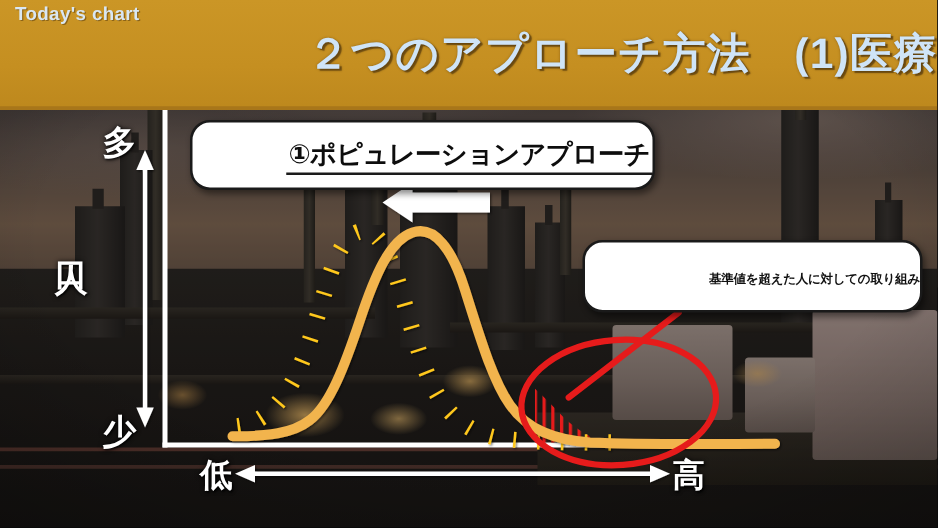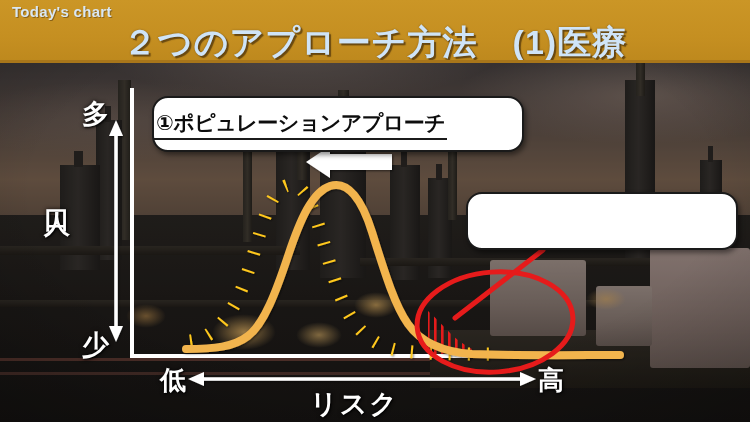--- a/index.html
+++ b/index.html
@@ -31,34 +31,34 @@
   .deck{position:absolute;background:linear-gradient(180deg,#3a342c,#241f1a);}
   .tank{position:absolute;border-radius:3px;
     background:linear-gradient(180deg,#b7a59c,#9c8a82 55%,#7e6e67);}
   .pipe{position:absolute;background:#5d4f43;}
   .vignette{position:absolute;inset:0;
     background:radial-gradient(ellipse 120% 110% at 50% 45%, rgba(0,0,0,0) 38%, rgba(0,0,0,.55) 100%);}
   .scrim{position:absolute;inset:0;background:rgba(10,8,8,.34);}
 
   
   .header{
-    position:absolute;left:0;top:0;width:750px;height:63px;
+    position:absolute;left:0;top:0;width:750px;height:88px;
     background:linear-gradient(180deg,#cb9626 0%,#c58f21 60%,#bd881d 100%);
     overflow:hidden;
   }
   .header:after{
     content:"";position:absolute;left:0;bottom:0;width:100%;height:3px;background:#a8761a;
   }
   .kicker{
     position:absolute;left:12px;top:3px;
     font-size:15px;font-weight:700;letter-spacing:.3px;color:#d9e7f3;
     text-shadow:1px 1px 0 rgba(90,60,15,.55);
   }
   .title{
-    position:absolute;left:0;top:20px;width:750px;text-align:center;
+    position:absolute;left:0;top:20px;width:750px;text-align:right;
     font-size:34px;font-weight:700;letter-spacing:1px;color:#cfe4f7;
     text-shadow:2px 2px 1px rgba(70,45,10,.70),0 0 2px rgba(70,45,10,.45);
     white-space:nowrap;
   }
 
   
   .axis-y{position:absolute;left:130px;top:88px;width:4px;height:270px;background:#fff;}
   .axis-x{position:absolute;left:130px;top:354px;width:492px;height:4px;background:#fff;}
 
   .lab{position:absolute;color:#fff;font-weight:700;
@@ -68,21 +68,21 @@
   .lab-pop{left:44px;top:190px;font-size:26px;line-height:1.02;writing-mode:vertical-rl;
            text-orientation:upright;letter-spacing:1px;}
   .lab-low{left:160px;top:363px;font-size:26px;}
   .lab-high{left:538px;top:363px;font-size:26px;}
   .lab-risk{left:310px;top:386px;font-size:27px;letter-spacing:2px;}
 
   
   .callout{
     position:absolute;background:#fff;border:2.5px solid #1a1a1a;border-radius:16px;
     box-shadow:2px 3px 5px rgba(0,0,0,.45);text-align:center;
-    display:flex;flex-direction:column;align-items:flex-start;justify-content:center;
+    display:flex;flex-direction:column;align-items:flex-end;justify-content:center;
   }
   .callout .hd{
     font-size:21px;font-weight:700;color:#0d0d0d;letter-spacing:-.5px;
     border-bottom:2px solid #1b1b1b;padding:0 2px 1px;white-space:nowrap;
   }
   .callout .sub{
     font-size:11px;font-weight:700;color:#111;margin-top:3px;white-space:nowrap;
     letter-spacing:-.2px;
   }
   #callout1{left:152px;top:96px;width:368px;height:52px;}
@@ -187,22 +187,22 @@
       <path d="M 188 379 L 204 372 L 204 386 Z" fill="#ffffff"></path>
       <path d="M 536 379 L 520 372 L 520 386 Z" fill="#ffffff"></path>
     </g>
   </svg>
 
   <div class="lab lab-many">多</div>
   <div class="lab lab-few">少</div>
   <div class="lab lab-pop">人口</div>
   <div class="lab lab-low">低</div>
   <div class="lab lab-high">高</div>
-  <div class="lab lab-risk">リスク</div>
 
   <div class="callout" id="callout1">
     <div class="hd">①ポピュレーションアプローチ</div>
   </div>
 
   <div class="callout" id="callout2">
+    <div class="sub">基準値を超えた人に対しての取り組み</div>
   </div>
 
 </div>
 
 </body></html>

